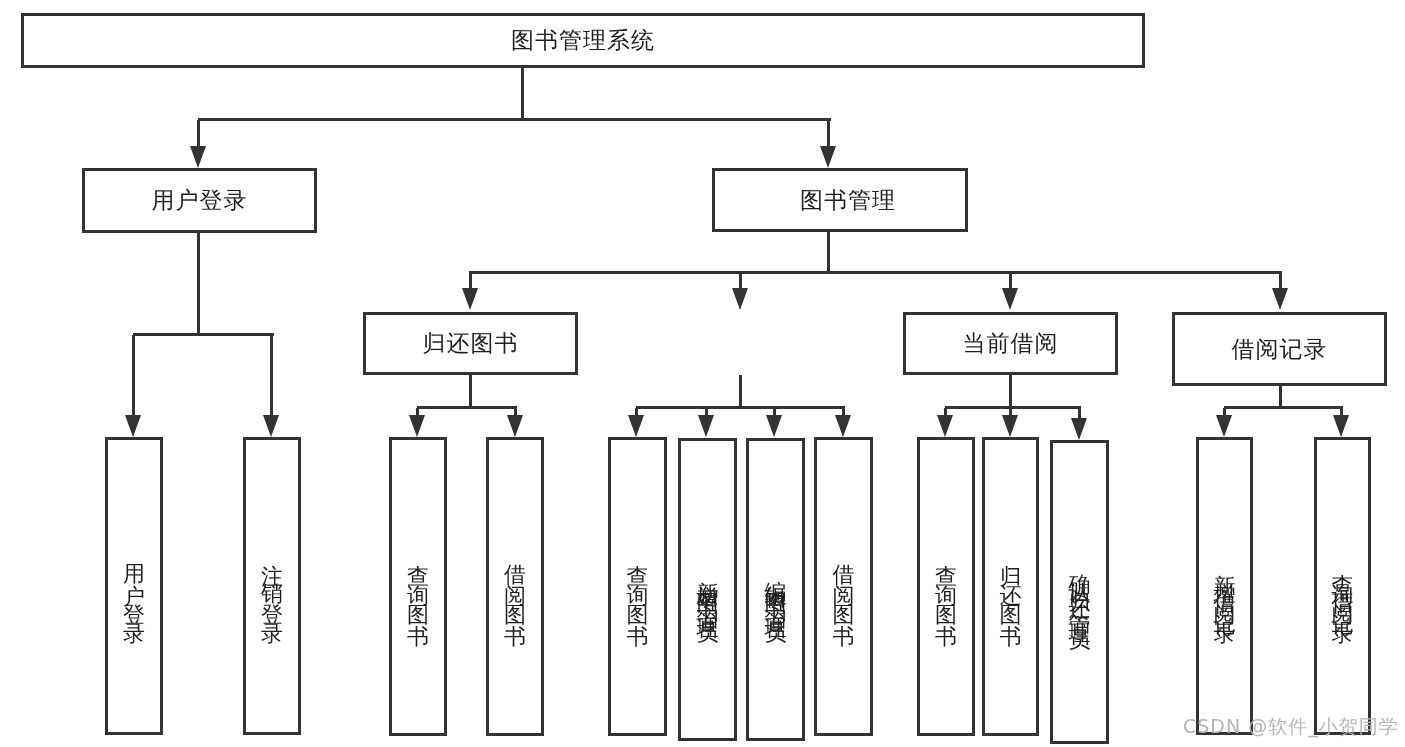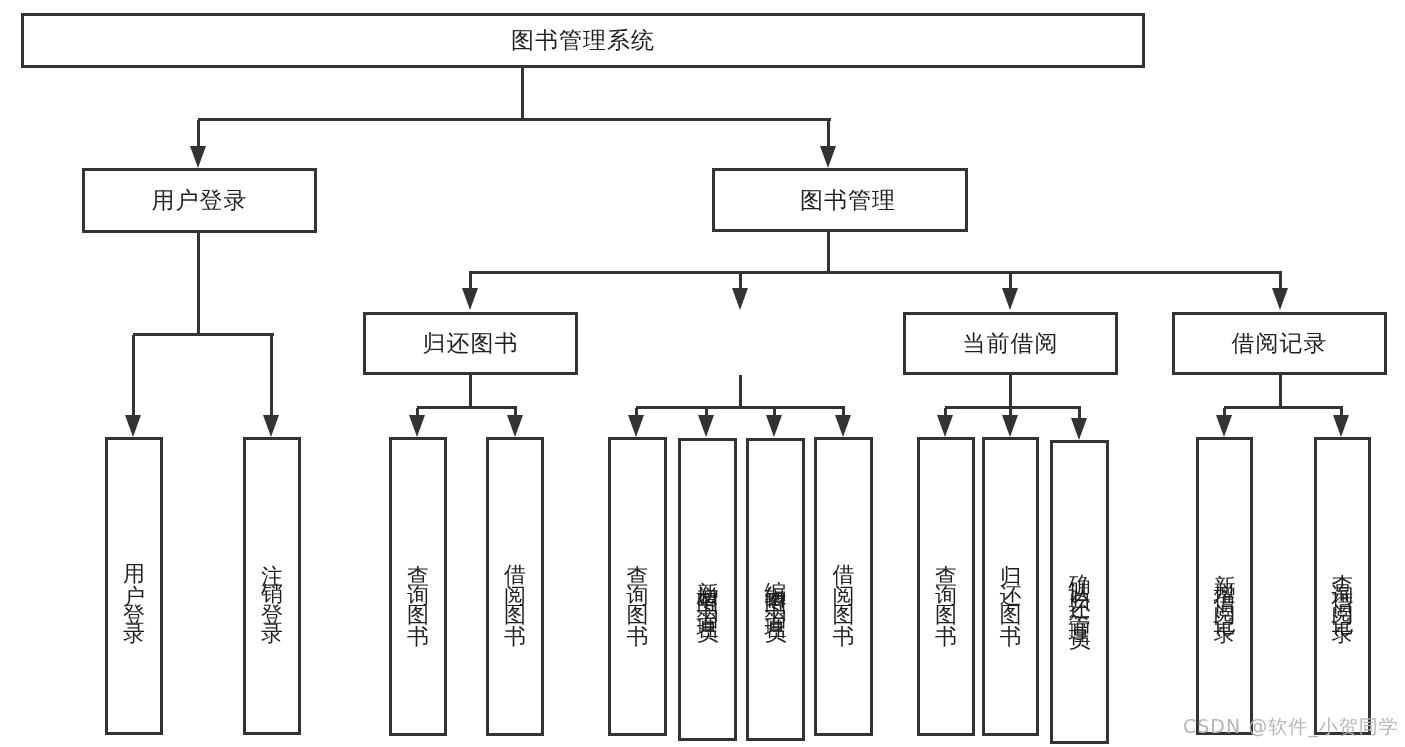--- a/index.html
+++ b/index.html
@@ -115,21 +115,21 @@
   <div class="tri" style="left:462px; top:288px;"></div>
   <div class="vline" style="left:739px; top:273px; height:17px;"></div>
   <div class="tri" style="left:732px; top:288px;"></div>
   <div class="vline" style="left:1009px; top:273px; height:17px;"></div>
   <div class="tri" style="left:1002px; top:288px;"></div>
   <div class="vline" style="left:1279px; top:273px; height:17px;"></div>
   <div class="tri" style="left:1272px; top:288px;"></div>
 
   <div class="box" style="left:363px; top:312px; width:215px; height:63px;">归还图书</div>
   <div class="box" style="left:903px; top:312px; width:215px; height:63px;">当前借阅</div>
-  <div class="box" style="left:1172px; top:312px; width:215px; height:63px;">借阅记录</div>
+  <div class="box" style="left:1172px; top:312px; width:215px; height:74px;">借阅记录</div>
 
   <div class="vline" style="left:469px; top:375px; height:33px;"></div>
   <div class="hline" style="left:417px; top:406px; width:100px;"></div>
   <div class="vline" style="left:416px; top:408px; height:9px;"></div>
   <div class="tri" style="left:409px; top:415px;"></div>
   <div class="vline" style="left:514px; top:408px; height:9px;"></div>
   <div class="tri" style="left:507px; top:415px;"></div>
 
   <div class="vline" style="left:739px; top:375px; height:33px;"></div>
   <div class="hline" style="left:636px; top:406px; width:209px;"></div>

